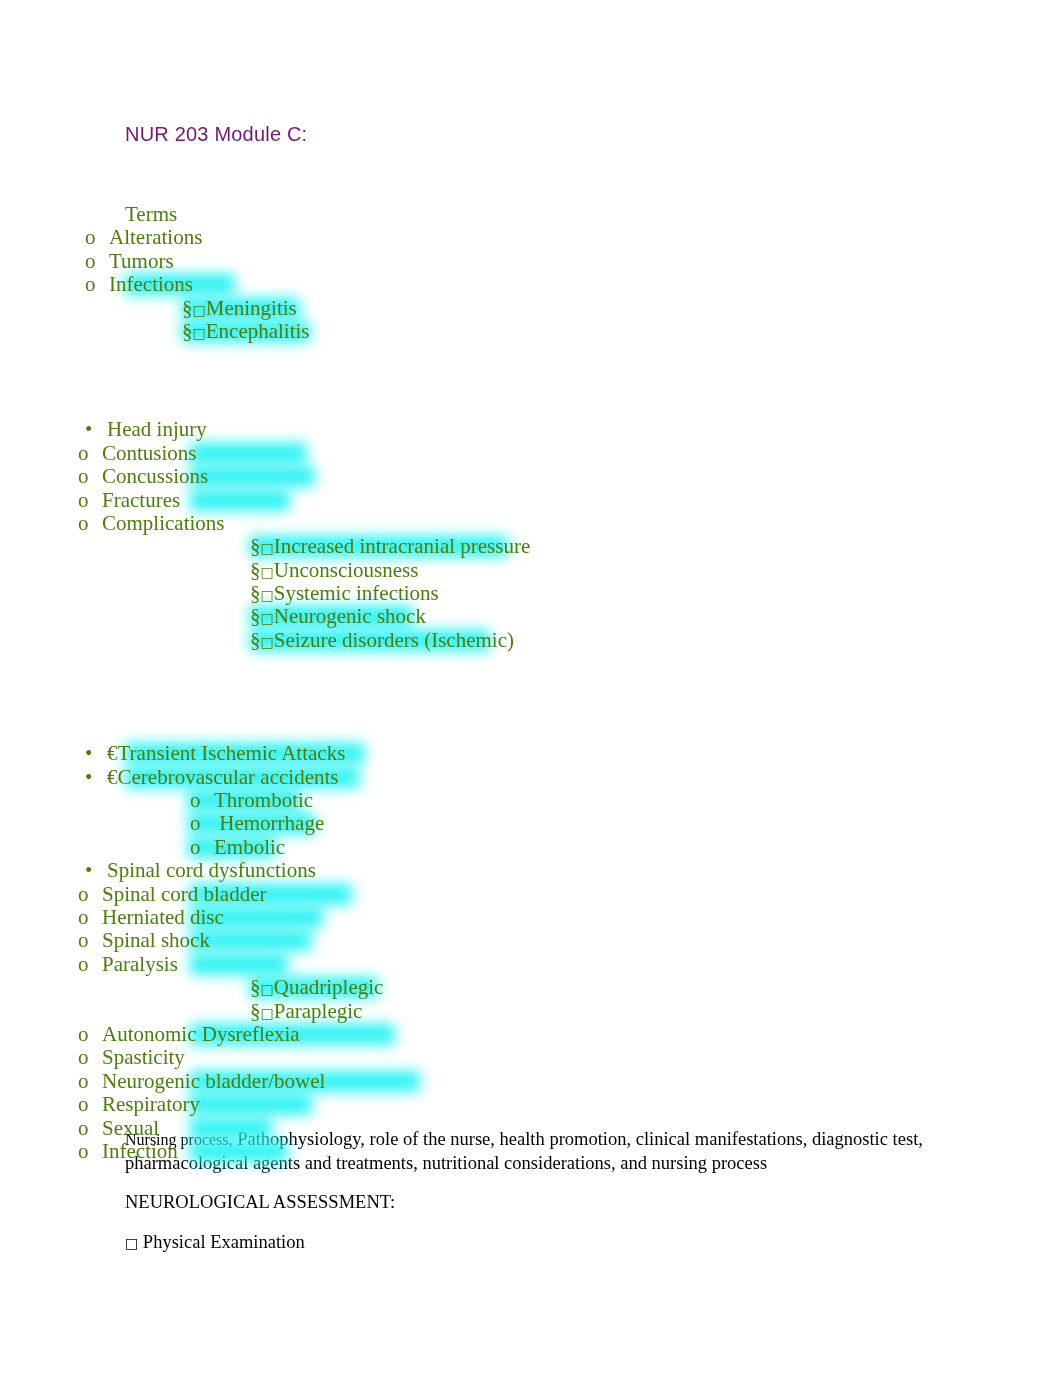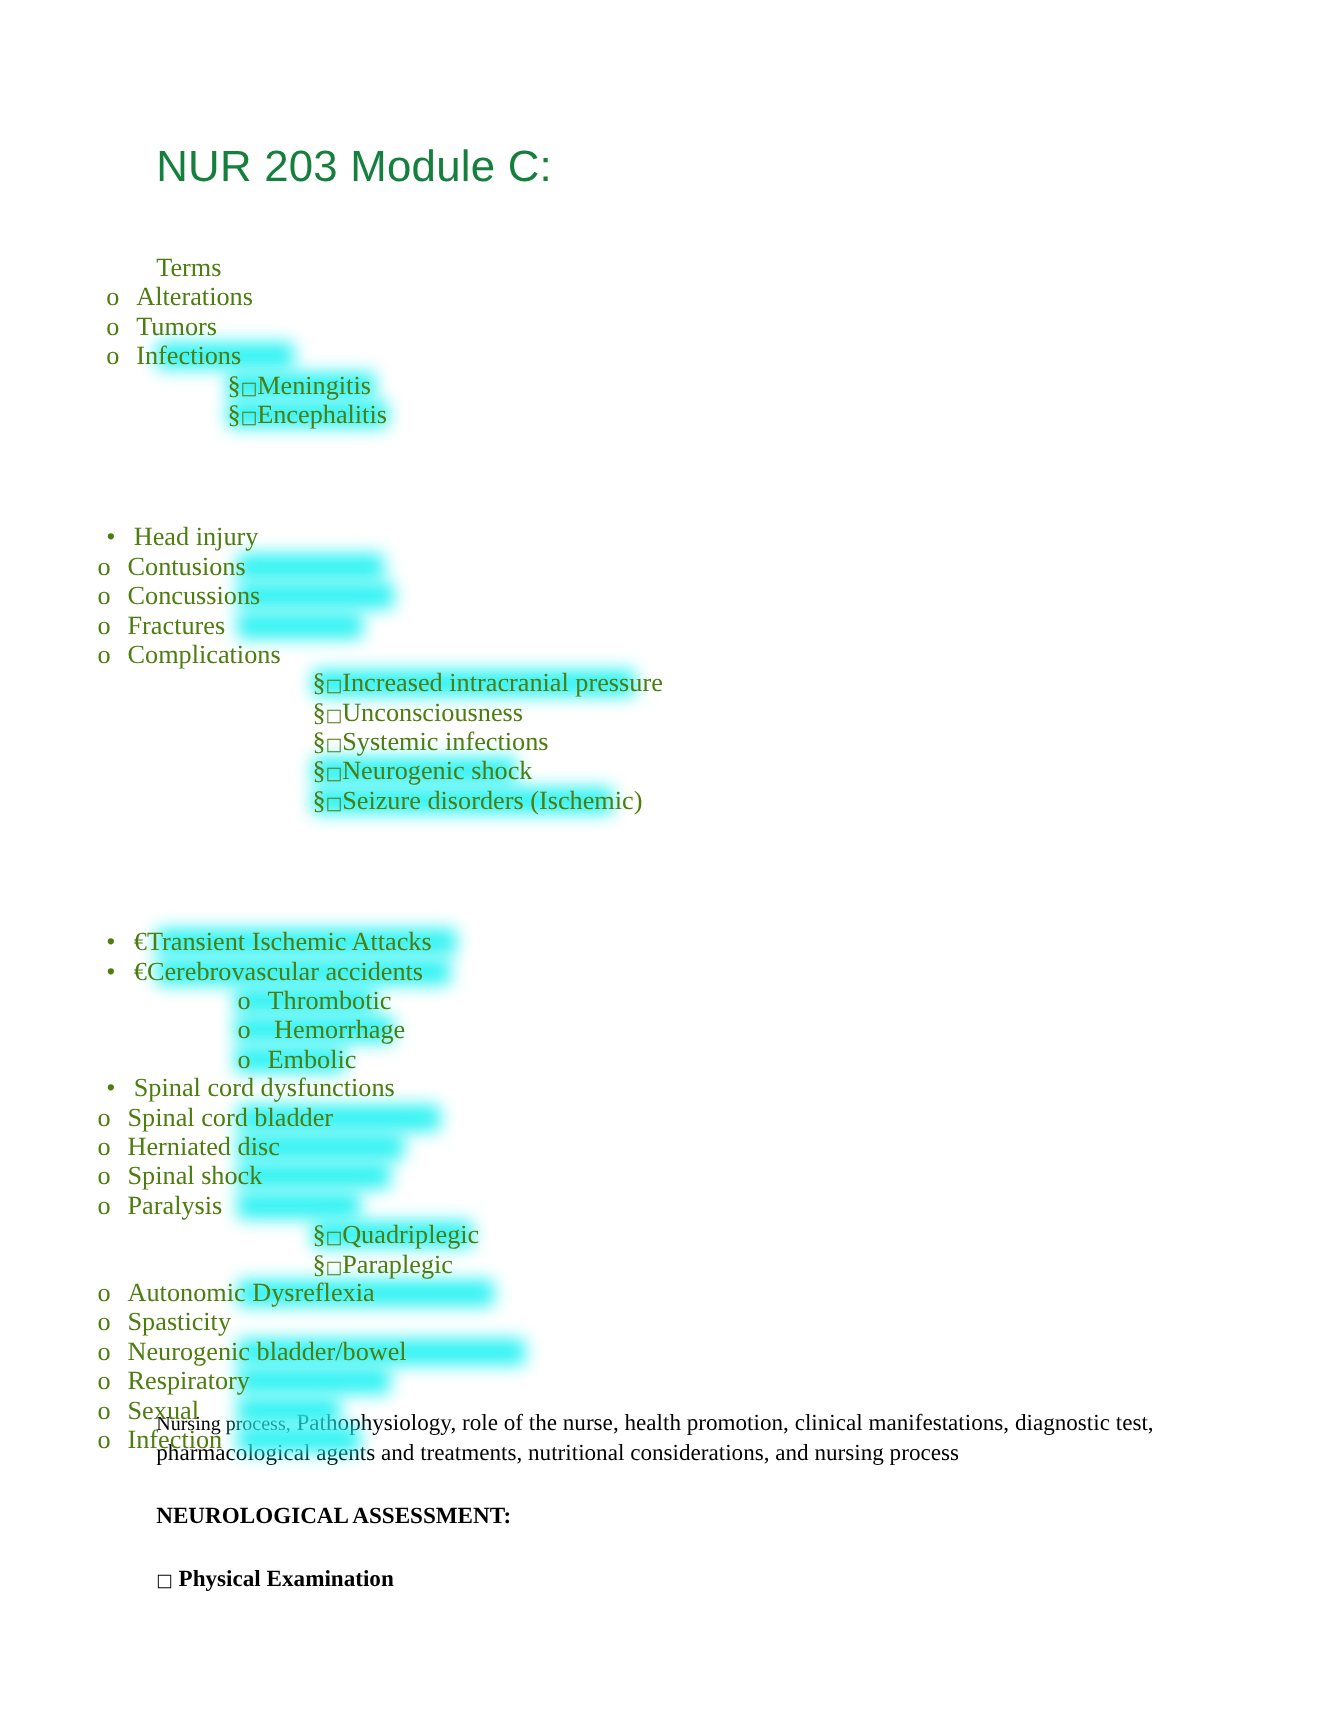--- a/index.html
+++ b/index.html
@@ -24,24 +24,24 @@
     height: 1377px;
     background: #ffffff;
   }
 
   
   .doc-title {
     position: absolute;
     left: 125px;
     top: 117px;
     font-family: "Liberation Sans", "DejaVu Sans", sans-serif;
-    font-size: 35px;
+    font-size: 20px;
     line-height: 34px;
     font-weight: 400;
-    color: #15803d;
+    color: #701a75;
     letter-spacing: 0.2px;
     white-space: pre;
   }
 
   
   .outline {
     position: absolute;
     left: 0;
     top: 203px;
     width: 1062px;
@@ -105,21 +105,21 @@
   .para {
     font-size: 18.5px;
     line-height: 22.5px;
     color: #000000;
     margin: 0;
     text-align: left;
   }
   .para .lead {
     font-size: 16px;
   }
-  .para.spaced { margin-top: 28px; font-weight: bold; }
+  .para.spaced { margin-top: 17px; }
   .nbox {
     font-family: "DejaVu Sans", sans-serif;
     font-size: 14px;
   }
 </style>
 </head>
 <body>
 
 <div class="page">
 

